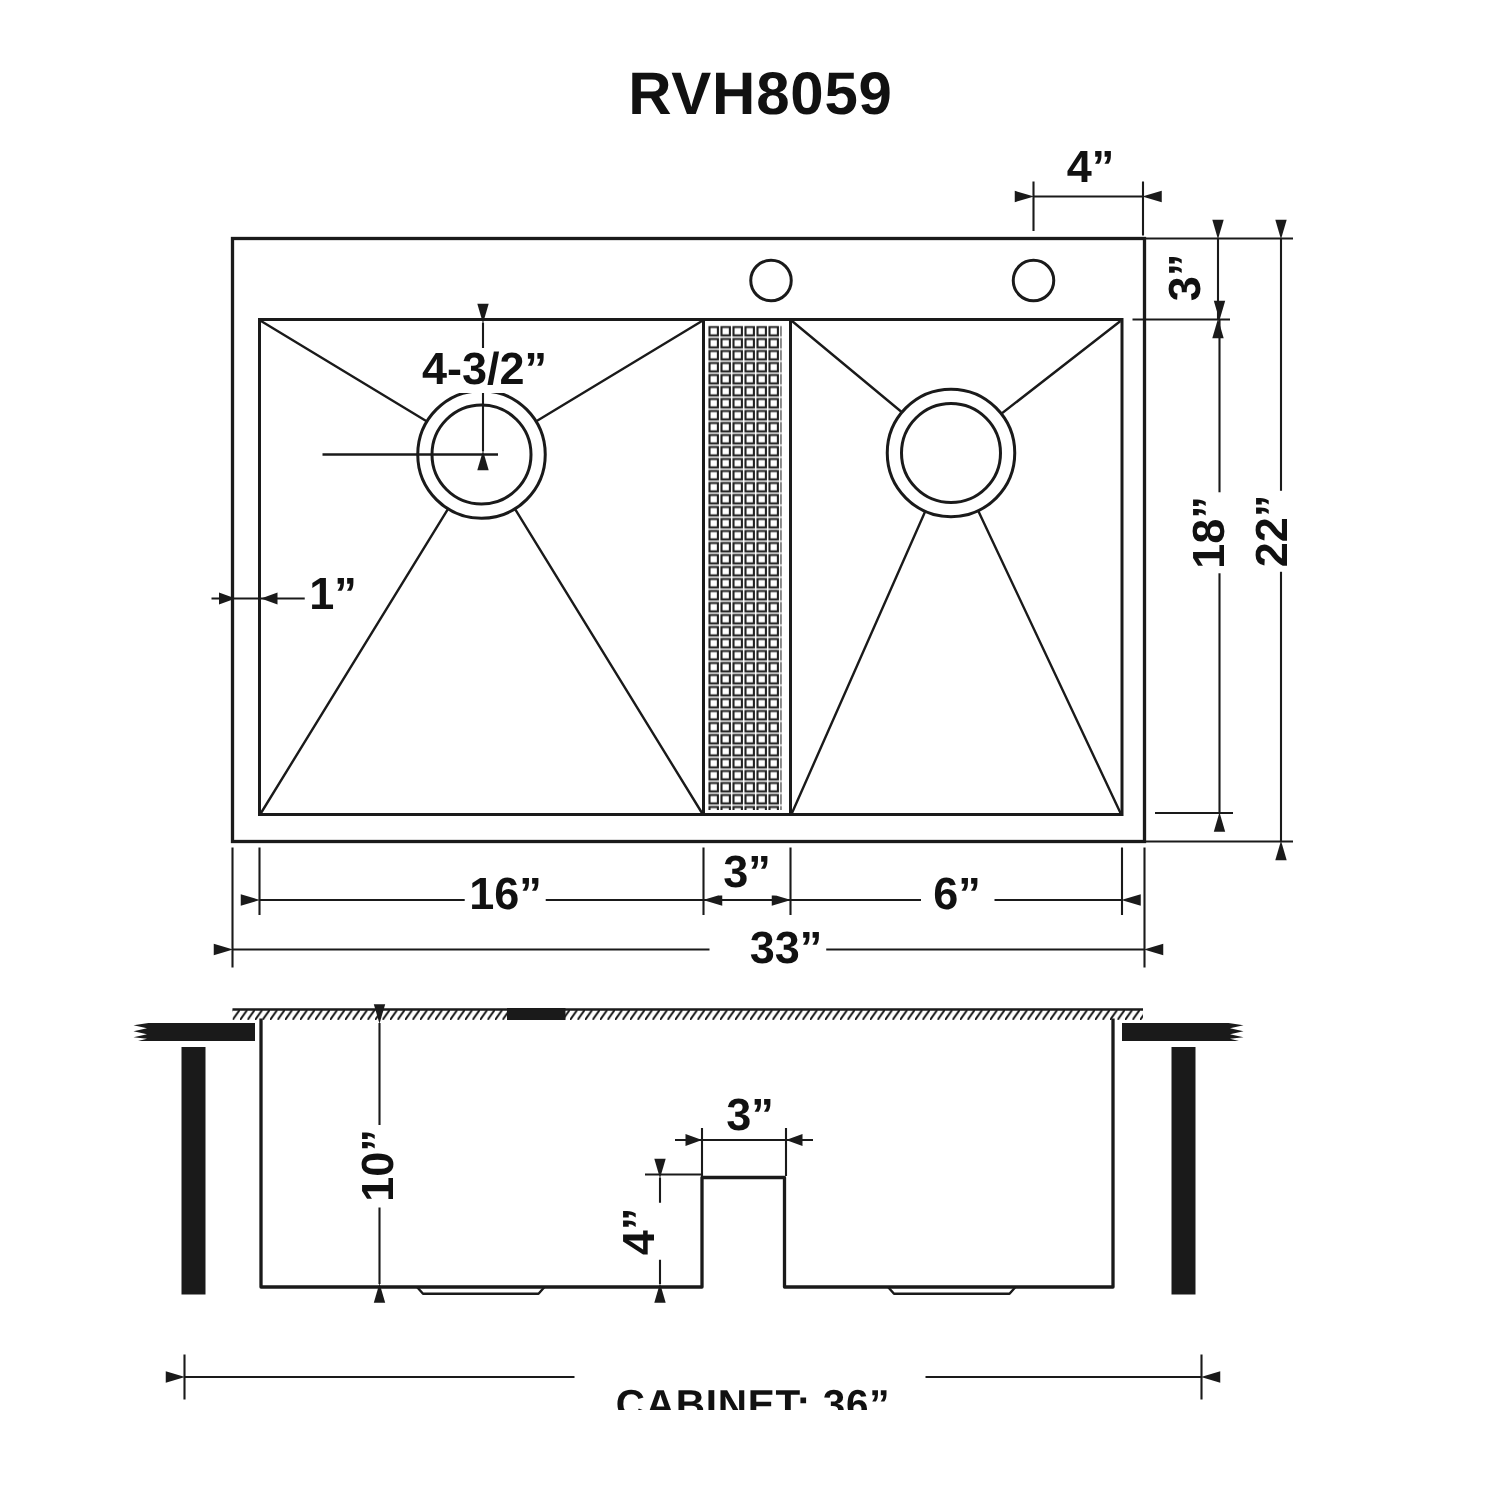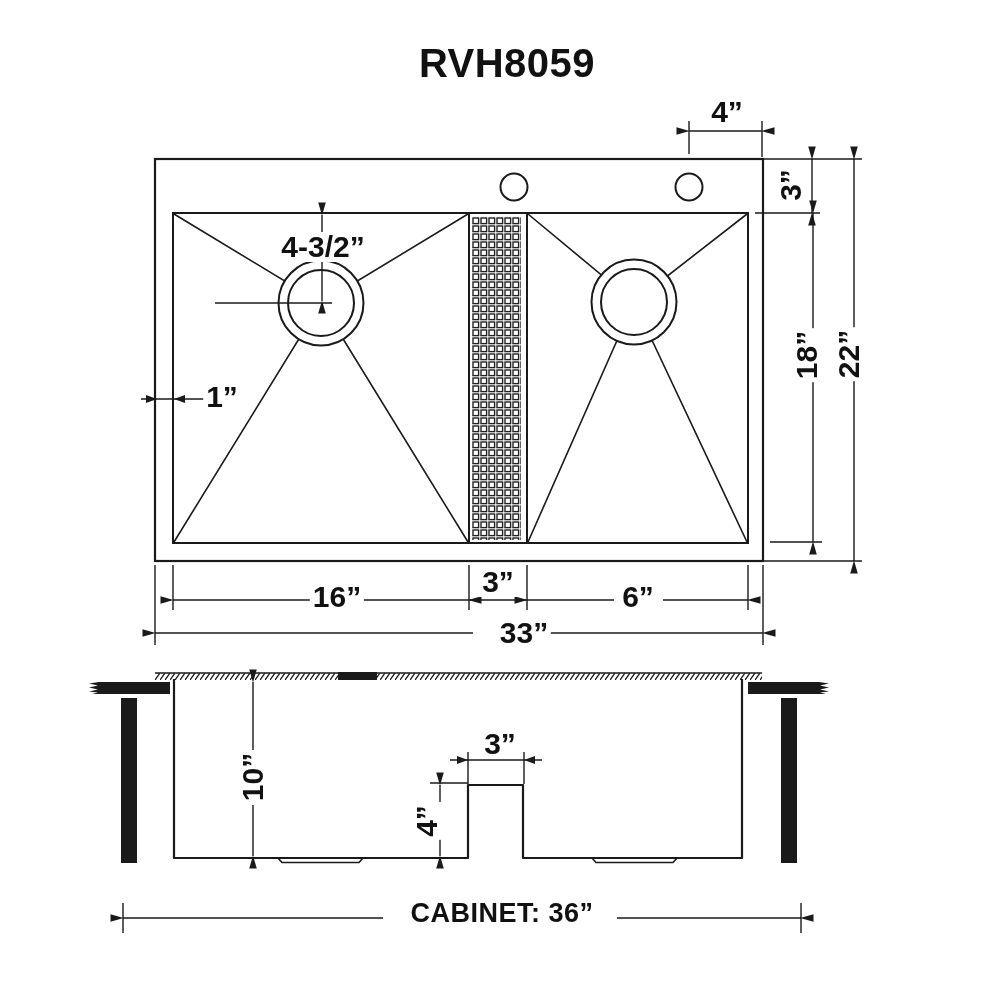--- a/index.html
+++ b/index.html
@@ -168,14 +168,14 @@
 
   <div class="lbl" style="left:337px;top:597px;">16”</div>
   <div class="lbl" style="left:498px;top:582px;">3”</div>
   <div class="lbl" style="left:638px;top:597px;">6”</div>
   <div class="lbl" style="left:524px;top:633px;">33”</div>
 
   <div class="lbl rot" style="left:253px;top:777px;">10”</div>
   <div class="lbl" style="left:500px;top:744px;">3”</div>
   <div class="lbl rot" style="left:427px;top:821px;">4”</div>
 
-  <div class="lbl note" style="left:502px;top:913px;">CABINET: 36”</div>
+  <div class="lbl note" style="left:502px;top:937px;">CABINET: 36”</div>
 </div>
 
 </body></html>

